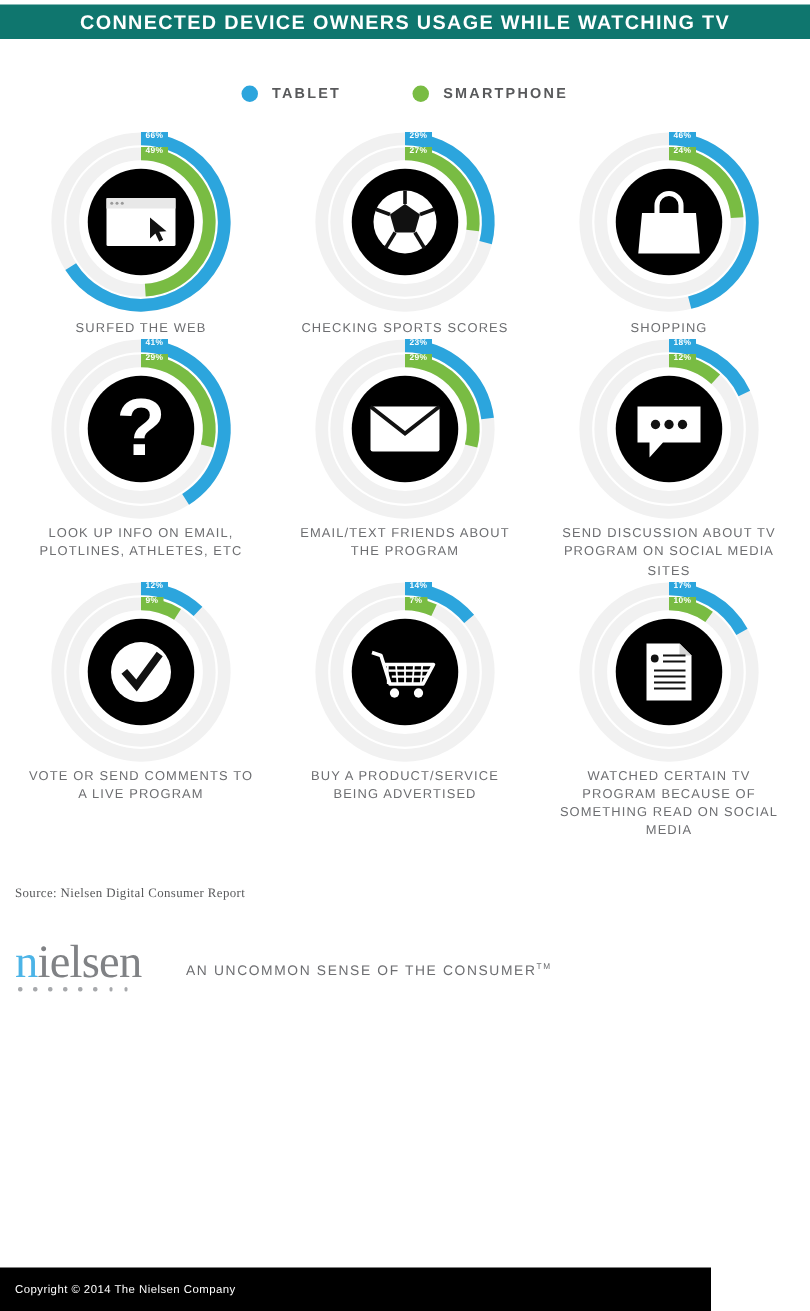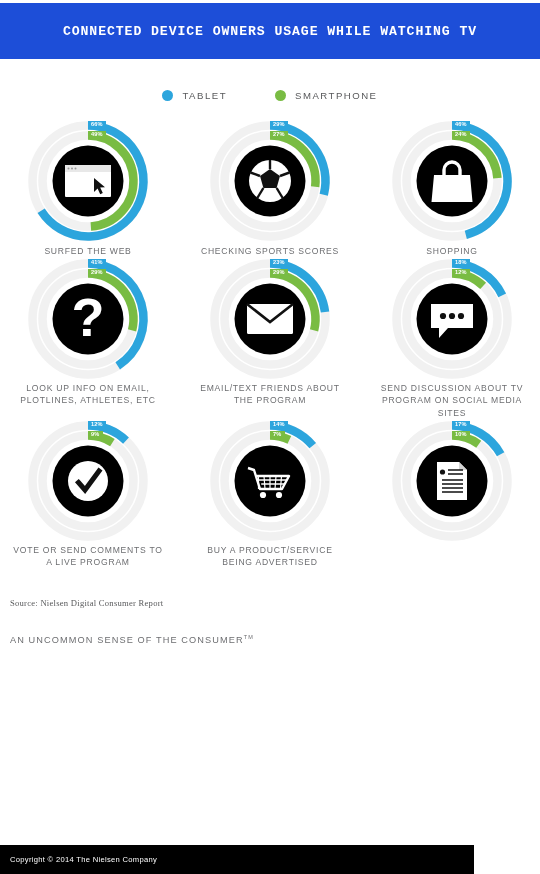--- a/index.html
+++ b/index.html
@@ -12,26 +12,25 @@
     overflow: hidden;
     position: relative;
   }
 
   
   .top-rule {
     height: 3px;
     background: #ffffff;
   }
   .header-bar {
-    background: #1d4ed8;
-    height: 56px;
+    background: #0f766e;
+    height: 23px;
     display: flex;
     align-items: center;
     justify-content: center;
-    font-family: Liberation Mono, monospace;
   }
   .header-title {
     color: #ffffff;
     font-size: 13.2px;
     font-weight: bold;
     letter-spacing: 0.9px;
     text-align: center;
     white-space: nowrap;
   }
 
@@ -52,32 +51,32 @@
   .legend-dot {
     width: 11px;
     height: 11px;
     border-radius: 50%;
     display: block;
   }
   .legend-label {
     font-size: 9.6px;
     letter-spacing: 1.5px;
     color: #58595b;
-    font-weight: normal;
+    font-weight: bold;
   }
 
   
   .grid {
     margin-top: 14px;
     display: flex;
     flex-direction: column;
   }
   .row {
     display: flex;
-    justify-content: space-between;
+    justify-content: center;
   }
   .cell {
     width: 176px;
     display: flex;
     flex-direction: column;
     align-items: center;
   }
   .gauge-wrap {
     position: relative;
     width: 132px;
@@ -405,25 +404,39 @@
       <path d="M7 -19 L7 -11 L15 -11" fill="#d4d4d4"></path>
       <circle cx="-9.5" cy="-9" r="2.6" fill="#111"></circle>
       <path d="M-4 -11 H11 M-4 -7 H11" stroke="#111" stroke-width="1.3"></path>
       <path d="M-10 -1 H11 M-10 3 H11 M-10 7 H11 M-10 11 H11" stroke="#111" stroke-width="1.3"></path>
     </g>
         </g>
       </svg>
       <div class="flag flag-blue" style="left:66px;  top:1.75px;">17%</div>
       <div class="flag flag-green" style="left:66px;  top:11.75px;">10%</div>
     </div>
+        <div class="caption">WATCHED CERTAIN TV PROGRAM BECAUSE OF SOMETHING READ ON SOCIAL MEDIA</div>
       </div>
     </div>
   </div>
 
 <div class="source">Source: Nielsen Digital Consumer Report</div>
 
 <div class="brand">
+  <div class="logo">
+    <div class="logo-word"><span class="logo-n">n</span><span class="logo-rest">ielsen</span></div>
+    <div class="logo-dots">
+      <i></i>
+        <i></i>
+        <i></i>
+        <i></i>
+        <i></i>
+        <i></i>
+        <i></i>
+        <i></i>
+    </div>
+  </div>
   <div class="tagline"><span>AN UNCOMMON SENSE OF THE CONSUMER</span><sup>TM</sup></div>
 </div>
 
 <div class="copyright-bar">
   <div class="copyright-text">Copyright © 2014 The Nielsen Company</div>
 </div>
 
 </body></html>

